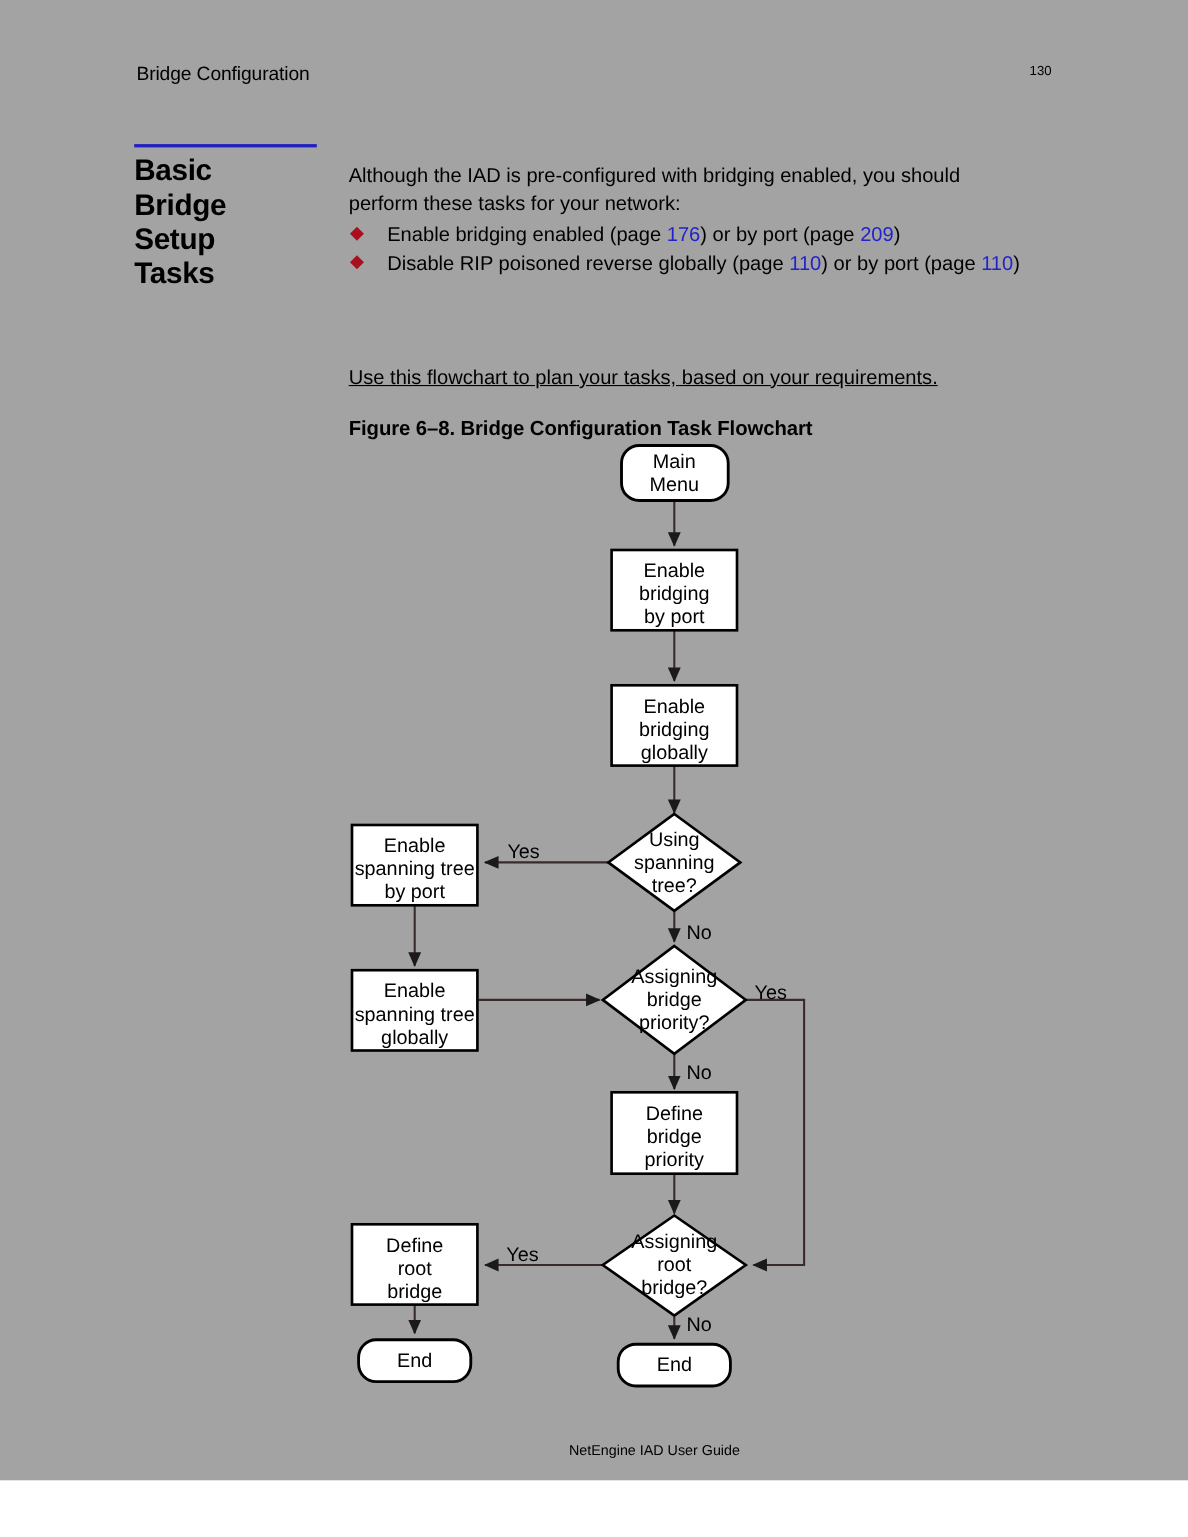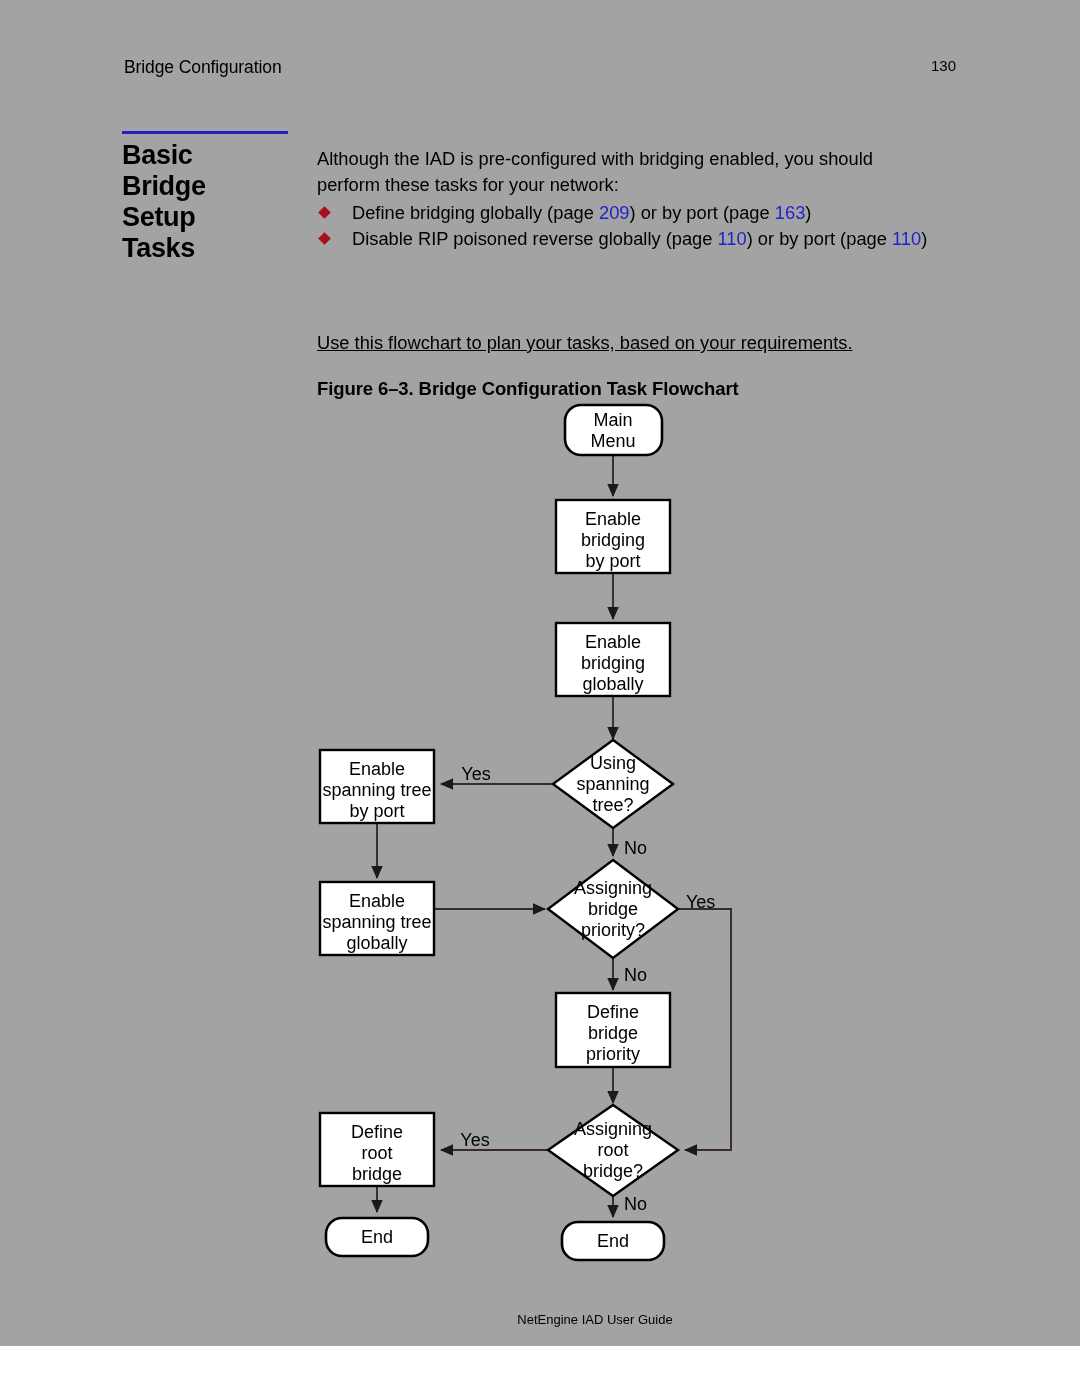--- a/index.html
+++ b/index.html
@@ -32,21 +32,21 @@
     position: absolute;
     left: 0;
     top: 0;
     font-size: 17.5px;
     letter-spacing: -0.1px;
   }
   #header .hdr-right {
     position: absolute;
     right: 0;
     top: 0;
-    font-size: 15px;
+    font-size: 12px;
   }
 
   
   #title-rule {
     position: absolute;
     left: 122px;
     top: 131px;
     width: 166px;
     height: 3px;
     background: #2020c0;
@@ -189,27 +189,27 @@
     <div>Bridge</div>
     <div>Setup</div>
     <div>Tasks</div>
   </div>
 
   <div id="body-col">
     <p id="intro" class="para">Although the IAD is pre-configured with bridging enabled, you should perform these tasks for your network:</p>
   </div>
 
   <div id="bullets">
-      <div class="bullet-row"><span class="bullet-mark"></span><span>Define bridging globally (page </span><span class="pagenum">209</span><span>) or by port (page </span><span class="pagenum">163</span><span>)</span></div>
+      <div class="bullet-row"><span class="bullet-mark"></span><span>Enable bridging enabled (page </span><span class="pagenum">176</span><span>) or by port (page </span><span class="pagenum">209</span><span>)</span></div>
       <div class="bullet-row"><span class="bullet-mark"></span><span>Disable RIP poisoned reverse globally (page </span><span class="pagenum">110</span><span>) or by port (page </span><span class="pagenum">110</span><span>)</span></div>
     </div>
 
   <div id="flow-intro">Use this flowchart to plan your tasks, based on your requirements.</div>
 
-  <div id="fig-caption">Figure 6–3.  Bridge Configuration Task Flowchart</div>
+  <div id="fig-caption">Figure 6–8.  Bridge Configuration Task Flowchart</div>
 
   <div id="flowchart">
     <svg width="1080" height="880" viewBox="0 0 1080 880" xmlns="http://www.w3.org/2000/svg">
       <defs>
         <marker id="arrow" viewBox="0 0 10 10" refX="9.2" refY="5" markerWidth="7" markerHeight="7" orient="auto-start-reverse">
           <path d="M 0 0.6 L 10 5 L 0 9.4 z" fill="#1a1a1a"></path>
         </marker>
       </defs>
 
       <line class="fc-line" x1="613" y1="60" x2="613" y2="101" marker-end="url(#arrow)"></line>

